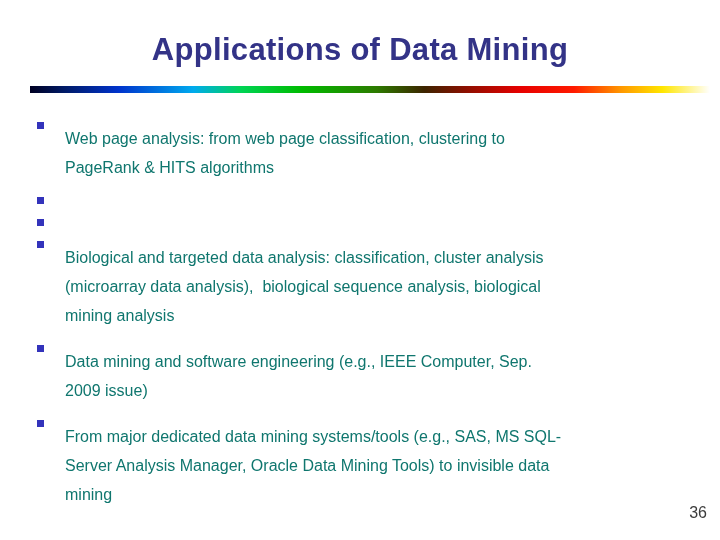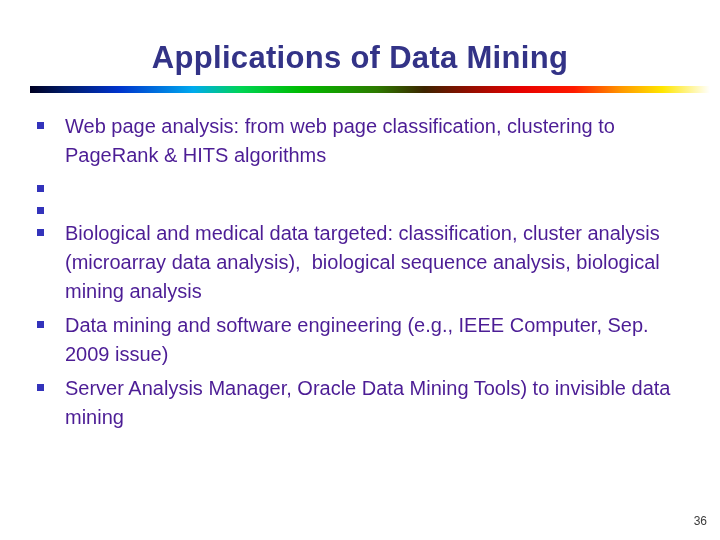--- a/index.html
+++ b/index.html
@@ -9,21 +9,21 @@
   }
   .slide {
     position: relative;
     width: 720px;
     height: 540px;
     background: #ffffff;
     overflow: hidden;
     font-family: "Liberation Sans", sans-serif;
   }
   .slide-title {
-    margin: 8px;
+    margin: 0;
     padding-top: 32px;
     text-align: center;
     font-size: 31px;
     font-weight: bold;
     letter-spacing: 0.3px;
     color: #333387;
     font-family: "Liberation Sans", sans-serif;
   }
   .gradient-bar {
     position: absolute;
@@ -60,32 +60,33 @@
   }
   .bullet-square {
     flex: 0 0 auto;
     width: 7px;
     height: 7px;
     margin-top: 10px;
     margin-right: 21px;
     background: #3333bb;
   }
   .bullet-text {
-    font-size: 20px;
+    font-size: 16px;
     line-height: 29px;
-    color: #4c1d95;
+    color: #0f766e;
+    margin-top: 12px;
   }
   .line {
     white-space: pre;
   }
   .page-number {
     position: absolute;
     right: 13px;
-    bottom: 12px;
-    font-size: 12px;
+    bottom: 18px;
+    font-size: 16px;
     color: #3c3c3c;
   }
 </style>
 </head>
 <body>
 
 <div class="slide">
 
   <h1 class="slide-title">Applications of Data Mining</h1>
 
@@ -105,37 +106,38 @@
       <span class="bullet-square"></span>
     </div>
 
     <div class="bullet-item">
       <span class="bullet-square"></span>
     </div>
 
     <div class="bullet-item">
       <span class="bullet-square"></span>
       <div class="bullet-text">
-        <div class="line">Biological and medical data targeted: classification, cluster analysis</div>
+        <div class="line">Biological and targeted data analysis: classification, cluster analysis</div>
         <div class="line">(microarray data analysis),  biological sequence analysis, biological</div>
         <div class="line">mining analysis</div>
       </div>
     </div>
 
     <div class="bullet-item">
       <span class="bullet-square"></span>
       <div class="bullet-text">
         <div class="line">Data mining and software engineering (e.g., IEEE Computer, Sep.</div>
         <div class="line">2009 issue)</div>
       </div>
     </div>
 
     <div class="bullet-item">
       <span class="bullet-square"></span>
       <div class="bullet-text">
+        <div class="line">From major dedicated data mining systems/tools (e.g., SAS, MS SQL-</div>
         <div class="line">Server Analysis Manager, Oracle Data Mining Tools) to invisible data</div>
         <div class="line">mining</div>
       </div>
     </div>
 
   </div>
 
   <div class="page-number">36</div>
 
 </div>

